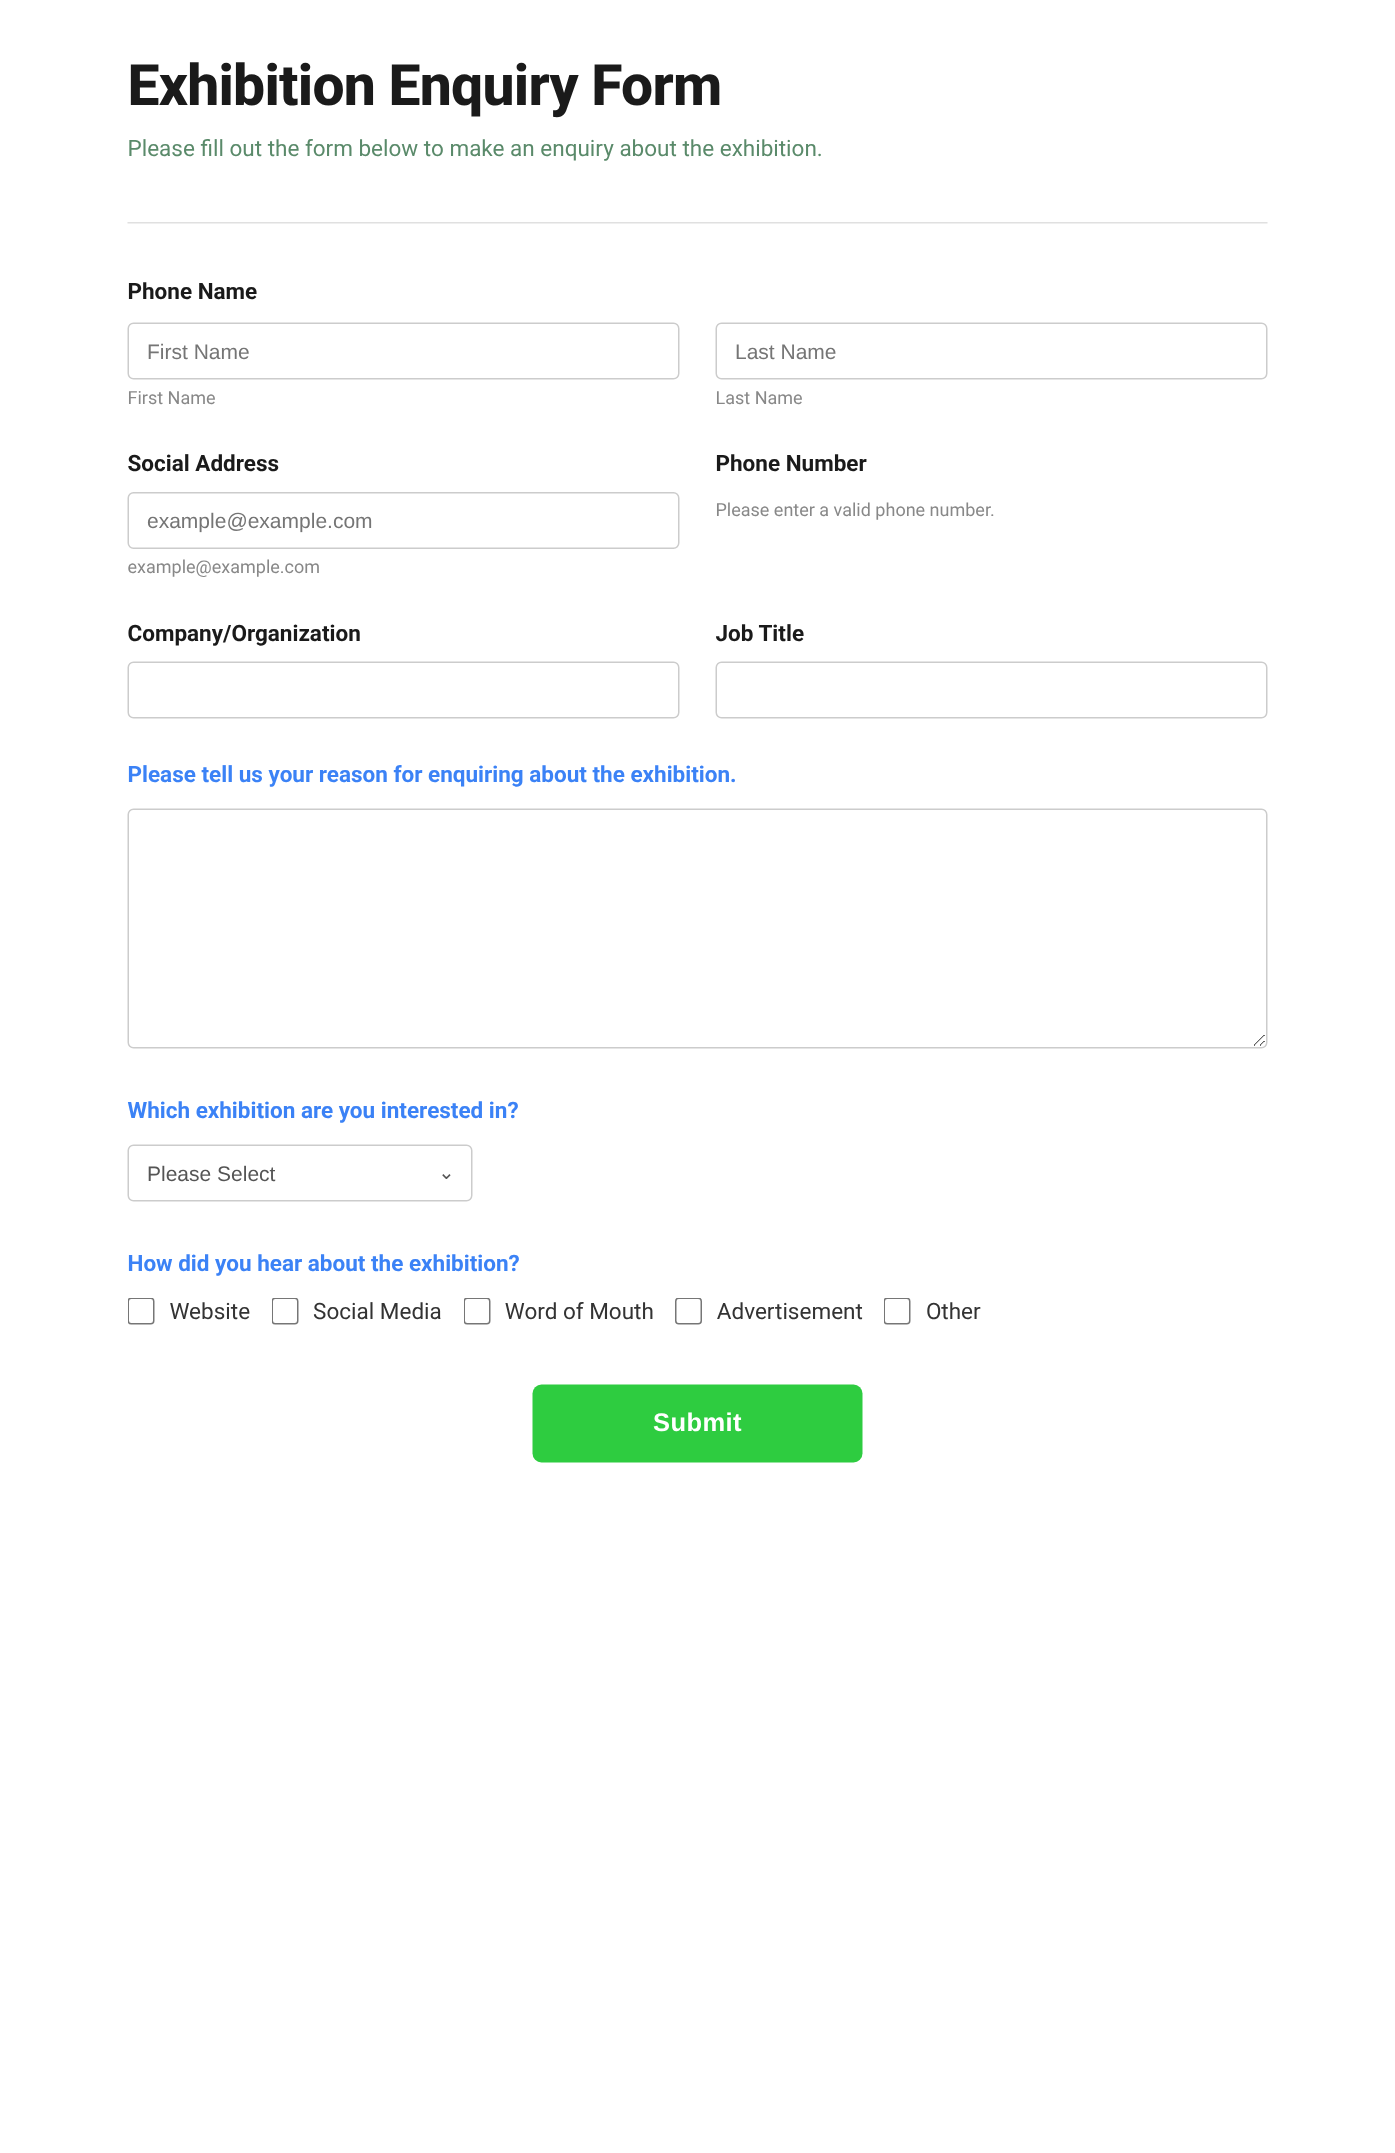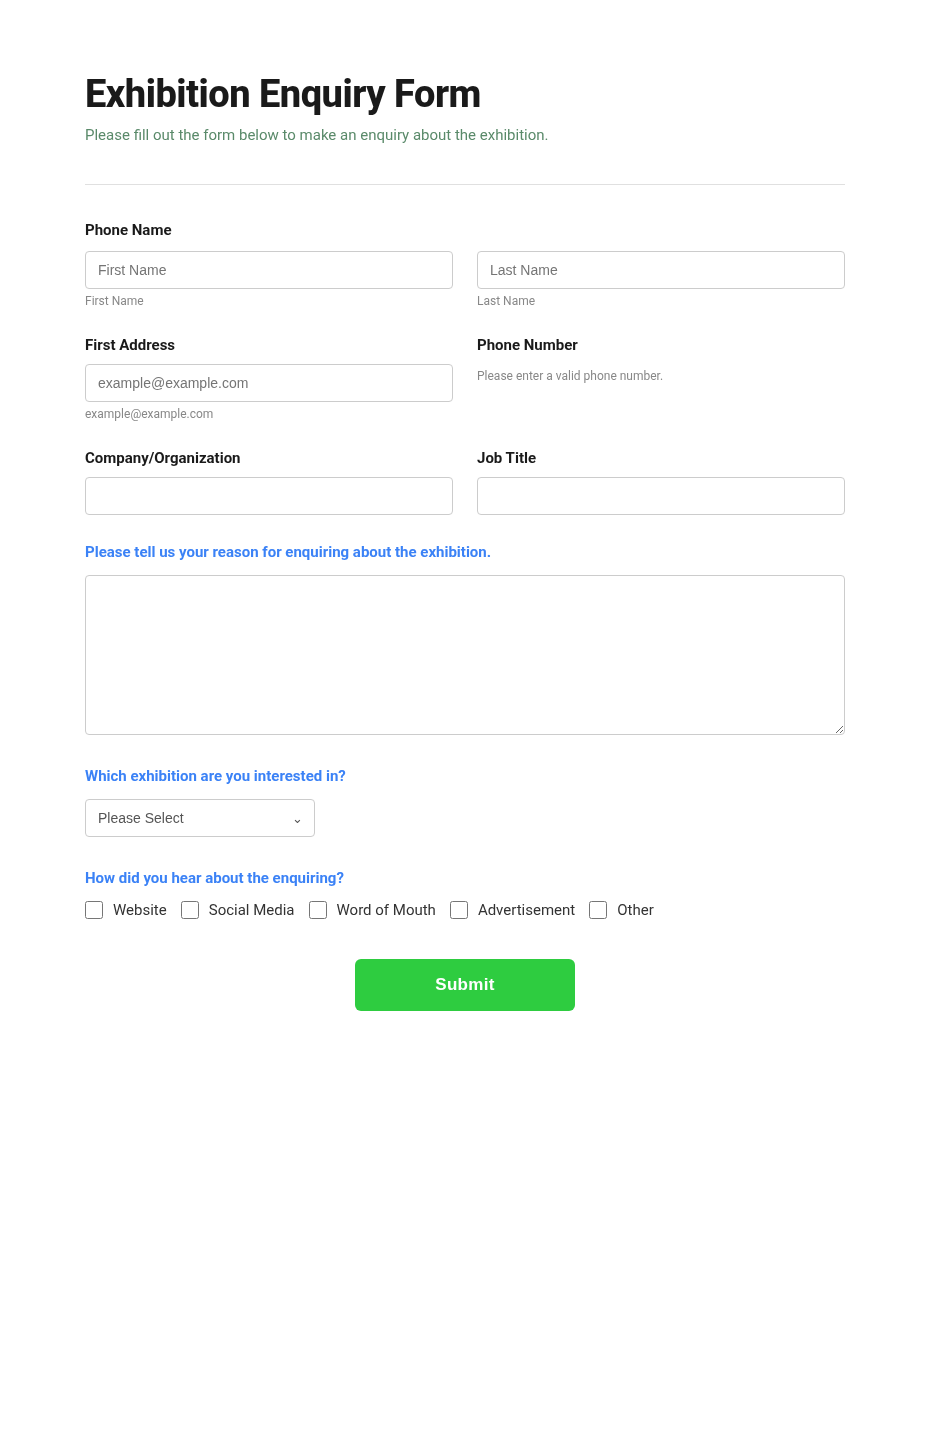--- a/index.html
+++ b/index.html
@@ -12,21 +12,21 @@
       font-family: -apple-system, BlinkMacSystemFont, 'Segoe UI', Roboto, sans-serif;
       background: #fff;
       color: #333;
       width: 930px;
       min-height: 1435px;
     }
 
     .page-wrapper {
       max-width: 880px;
       margin: 0 auto;
-      padding: 72px 60px;
+      padding: 36px 60px;
     }
 
     .page-title {
       font-size: 38px;
       font-weight: 800;
       color: #1a1a1a;
       margin-bottom: 10px;
       letter-spacing: -0.5px;
     }
 
@@ -206,21 +206,21 @@
         <span class="field-hint">First Name</span>
       </div>
       <div class="form-group">
         <input class="form-input" type="text" placeholder="Last Name" style="">
         <span class="field-hint">Last Name</span>
       </div>
     </div>
 
     <div class="form-row">
       <div class="form-group">
-        <div class="field-label">First Address</div>
+        <div class="field-label">Social Address</div>
         <input class="form-input" type="email" placeholder="example@example.com" style="">
         <span class="field-hint">example@example.com</span>
       </div>
       <div class="form-group">
         <div class="field-label">Phone Number</div>
         <span class="field-hint">Please enter a valid phone number.</span>
       </div>
     </div>
 
     <div class="form-row">
@@ -240,21 +240,21 @@
     </div>
 
     <div class="question-label">Which exhibition are you interested in?</div>
     <div class="select-wrapper">
       <select class="form-select">
         <option value="">Please Select</option>
       </select>
       <span class="select-arrow">⌄</span>
     </div>
 
-    <div class="question-label">How did you hear about the enquiring?</div>
+    <div class="question-label">How did you hear about the exhibition?</div>
     <div class="checkbox-group">
 
     <div class="checkbox-item">
           <input type="checkbox" class="checkbox-input" id="cb_website" style="">
           <label class="checkbox-label" for="cb_website">Website</label>
         </div>
         <div class="checkbox-item">
           <input type="checkbox" class="checkbox-input" id="cb_social_media" style="">
           <label class="checkbox-label" for="cb_social_media">Social Media</label>
         </div>

